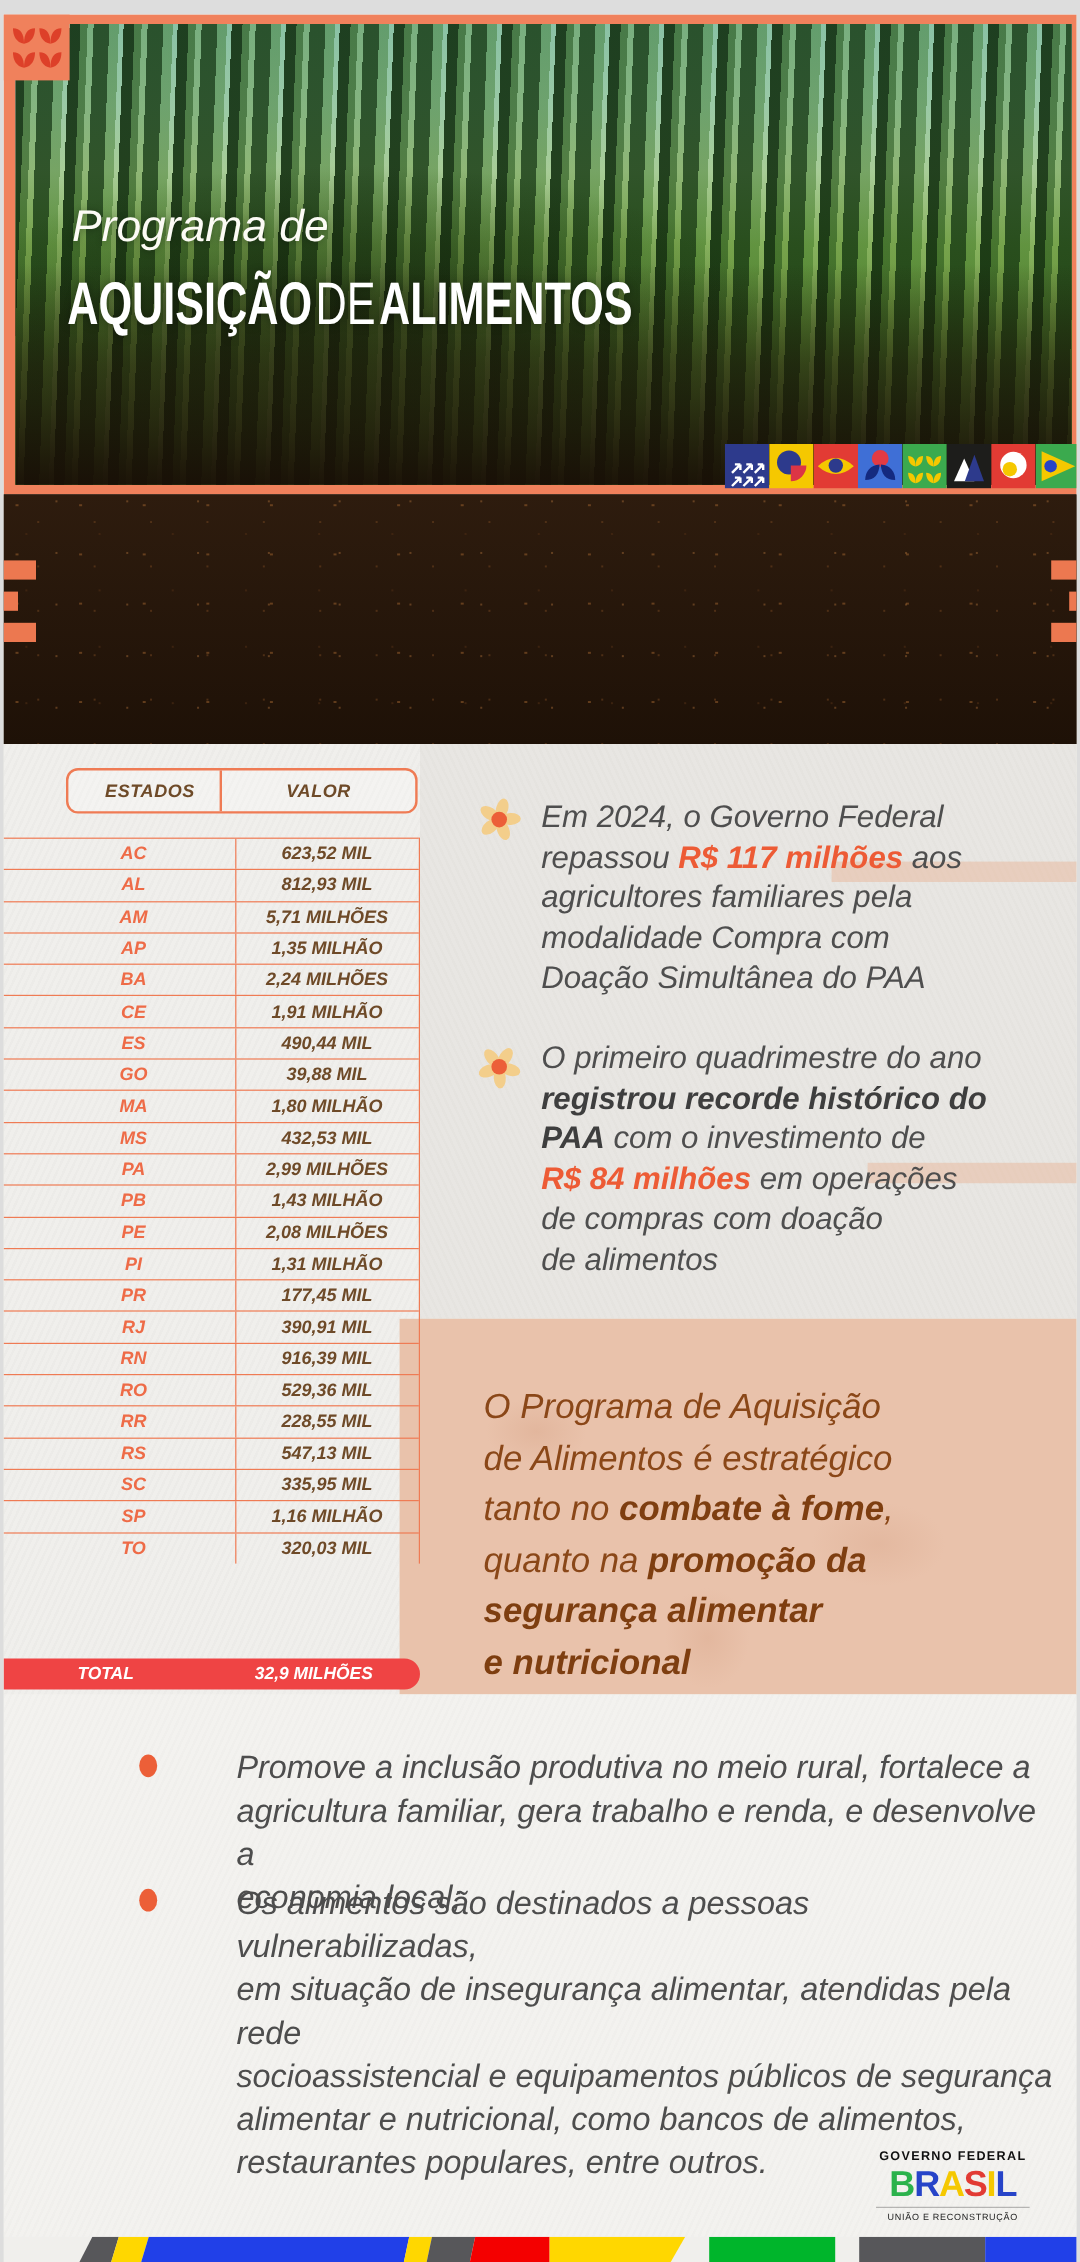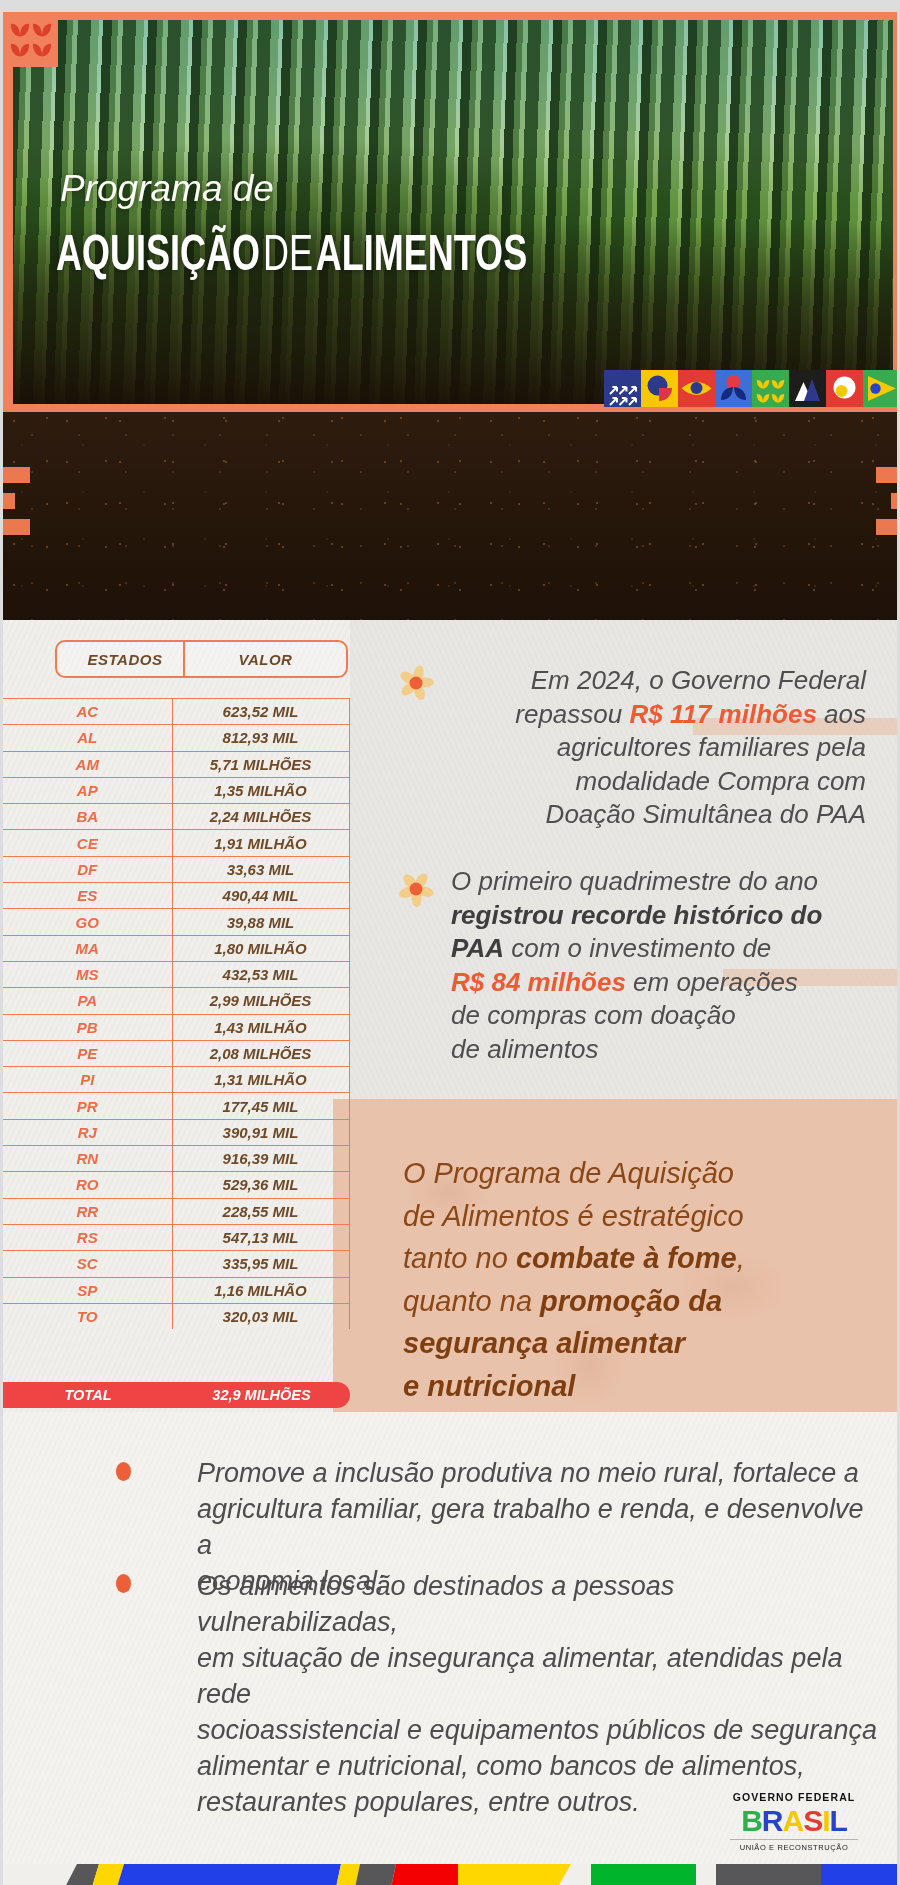--- a/index.html
+++ b/index.html
@@ -56,21 +56,21 @@
   .hl-band{position:absolute;height:17px;background:rgba(233,178,147,.45);}
   
   .table-block{position:absolute;left:0;top:620px;width:347px;height:777px;}
   .t-head{position:absolute;left:52px;top:8px;width:293px;height:38px;border:2px solid #EF7B54;
     border-radius:10px;display:flex;box-sizing:border-box;background:rgba(255,255,255,.25);padding-left:10px;}
   .t-h{display:grid;place-items:center;font-style:italic;font-weight:700;font-size:15px;
     letter-spacing:.5px;color:#6E4A28;}
   .t-h1{width:116px;border-right:2px solid #EF7B54;}
   .t-h2{flex:1;}
   .t-rows{position:absolute;left:0;top:66px;width:345.5px;border-right:1.5px solid #EF7B54;}
-  .t-row{display:flex;height:26.31px;border-top:1.5px solid #EF7B54;box-sizing:border-box;}
+  .t-row{display:flex;height:26.31px;border-top:1.5px solid #EF7B54;box-sizing:border-box;padding-left:24px;}
   .t-state{width:168.5px;border-right:1.5px solid #EF7B54;display:grid;place-items:center;
     font-style:italic;font-weight:700;font-size:15px;color:#EE6B47;}
   .t-value{flex:1;display:grid;place-items:center;font-style:italic;font-weight:700;font-size:15px;color:#6E4A28;}
   .t-total{position:absolute;left:0;top:750px;width:347px;height:26px;background:#ef4444;
     border-radius:0 13px 13px 0;display:flex;}
   .t-total .t-state{border-right:none;color:#fff;width:170px;font-size:14.5px;}
   .t-total .t-value{color:#fff;font-size:14.5px;}
   
   .star{position:absolute;width:42px;height:42px;}
   .rbullet{position:absolute;margin:0;font-style:italic;font-weight:400;font-size:26px;
@@ -245,24 +245,20 @@
         </div>
         <div class="t-row">
           <div class="t-state">BA</div>
           <div class="t-value">2,24 MILHÕES</div>
         </div>
         <div class="t-row">
           <div class="t-state">CE</div>
           <div class="t-value">1,91 MILHÃO</div>
         </div>
         <div class="t-row">
-          <div class="t-state">DF</div>
-          <div class="t-value">33,63 MIL</div>
-        </div>
-        <div class="t-row">
           <div class="t-state">ES</div>
           <div class="t-value">490,44 MIL</div>
         </div>
         <div class="t-row">
           <div class="t-state">GO</div>
           <div class="t-value">39,88 MIL</div>
         </div>
         <div class="t-row">
           <div class="t-state">MA</div>
           <div class="t-value">1,80 MILHÃO</div>
@@ -333,21 +329,21 @@
   <svg class="star" style="left:392px;top:650px;" viewBox="0 0 42 42">
     <g fill="#F3CE8B">
       <ellipse cx="21" cy="11.5" rx="5" ry="8.5" transform="rotate(15 21 21)"></ellipse>
       <ellipse cx="21" cy="11.5" rx="5" ry="8.5" transform="rotate(87 21 21)"></ellipse>
       <ellipse cx="21" cy="11.5" rx="5" ry="8.5" transform="rotate(159 21 21)"></ellipse>
       <ellipse cx="21" cy="11.5" rx="5" ry="8.5" transform="rotate(231 21 21)"></ellipse>
       <ellipse cx="21" cy="11.5" rx="5" ry="8.5" transform="rotate(303 21 21)"></ellipse>
     </g>
     <circle cx="21" cy="21" r="6.5" fill="#EC5F38"></circle>
   </svg>
-  <p class="rbullet" style="left:433px;top:652px;width:430px;text-align:right;"><span>Em 2024, o Governo Federal</span><br><span>repassou </span><span class="seg-hl">R$ 117 milhões</span><span> aos</span><br><span>agricultores familiares pela</span><br><span>modalidade Compra com</span><br><span>Doação Simultânea do PAA</span></p>
+  <p class="rbullet" style="left:448px;top:652px;width:430px;"><span>Em 2024, o Governo Federal</span><br><span>repassou </span><span class="seg-hl">R$ 117 milhões</span><span> aos</span><br><span>agricultores familiares pela</span><br><span>modalidade Compra com</span><br><span>Doação Simultânea do PAA</span></p>
 
   <svg class="star" style="left:392px;top:856px;" viewBox="0 0 42 42">
     <g fill="#F3CE8B">
       <ellipse cx="21" cy="11.5" rx="5" ry="8.5" transform="rotate(33 21 21)"></ellipse>
       <ellipse cx="21" cy="11.5" rx="5" ry="8.5" transform="rotate(105 21 21)"></ellipse>
       <ellipse cx="21" cy="11.5" rx="5" ry="8.5" transform="rotate(177 21 21)"></ellipse>
       <ellipse cx="21" cy="11.5" rx="5" ry="8.5" transform="rotate(249 21 21)"></ellipse>
       <ellipse cx="21" cy="11.5" rx="5" ry="8.5" transform="rotate(321 21 21)"></ellipse>
     </g>
     <circle cx="21" cy="21" r="6.5" fill="#EC5F38"></circle>

